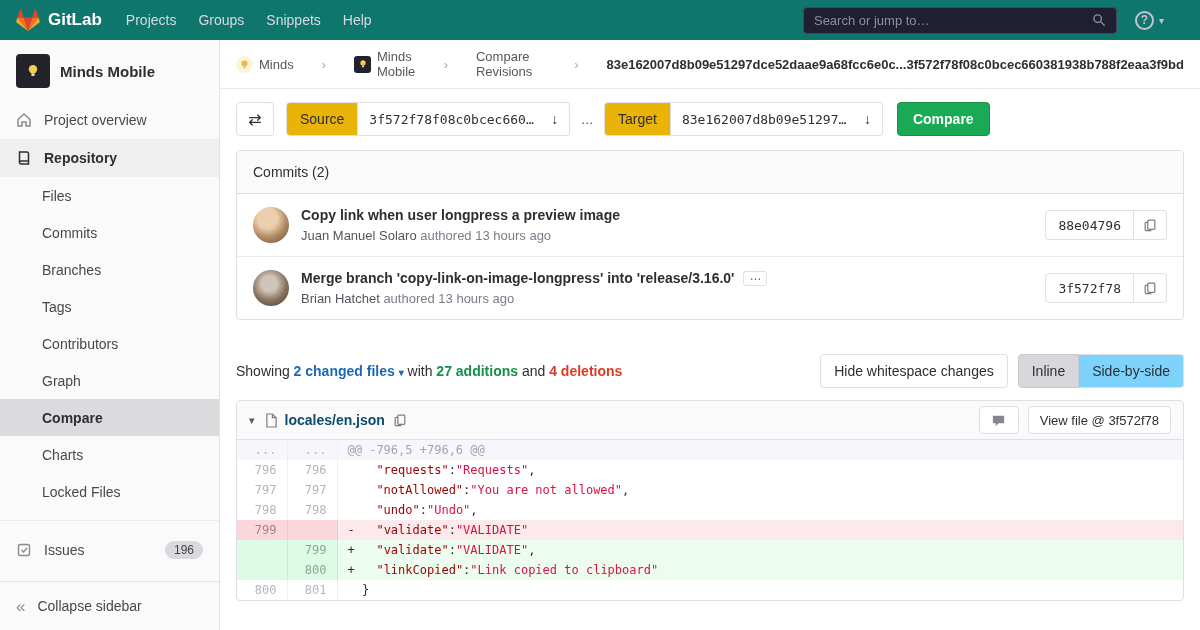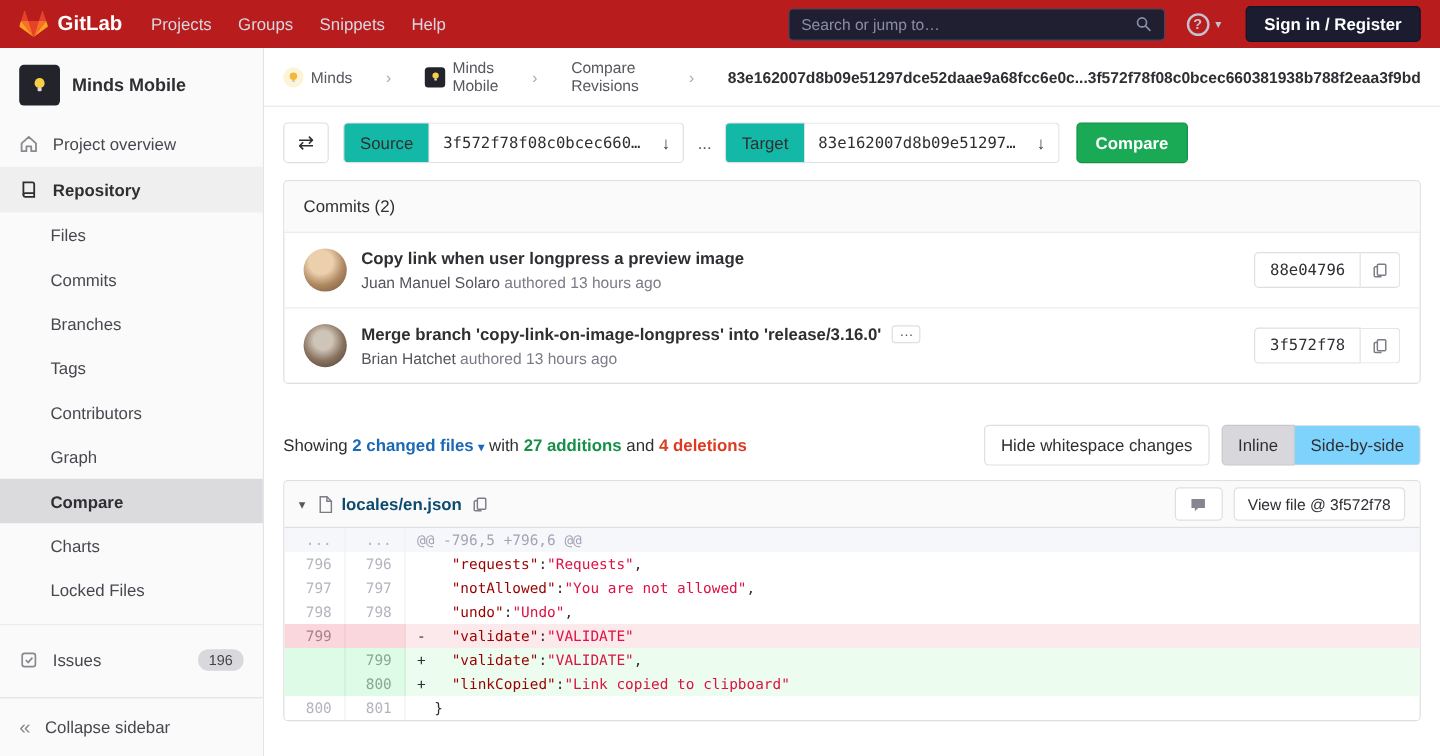--- a/index.html
+++ b/index.html
@@ -2,21 +2,21 @@
 <html><head>
 <meta charset="utf-8">
 <style>
   * { margin:0; padding:0; box-sizing:border-box; }
   html,body { width:1200px; height:630px; }
   body { font-family:"Liberation Sans", sans-serif; background:#fff; color:#2e2e33; overflow:hidden; }
   a { text-decoration:none; color:inherit; cursor:pointer; }
   svg { display:block; }
 
   
-  .navbar { height:40px; background:#b91c1c; display:flex; align-items:center; justify-content:space-between; padding:0 16px;gap:35px; }
+  .navbar { height:40px; background:#0f766e; display:flex; align-items:center; justify-content:space-between; padding:0 16px;gap:35px; }
   .nav-left { display:flex; align-items:center; }
   .logo { display:flex; align-items:center; margin-right:24px; }
   .logo svg { width:24px; height:24px; }
   .logo-text { color:#fff; font-weight:bold; font-size:17px; margin-left:8px; }
   .nav-links { display:flex; }
   .nav-links a { color:#d8d8e2; font-size:14px; margin-right:22px; }
   .nav-right { display:flex; align-items:center; }
   .search-box { width:314px; height:27px; background:#1f1f31; border:1px solid #45455e; border-radius:4px; display:flex; align-items:center; padding:0 10px; margin-right:18px; }
   .search-box input { flex:1; background:transparent; border:none; outline:none; color:#c8c8d6; font-size:13px; font-family:"Liberation Sans",sans-serif; }
   .search-box input::placeholder { color:#8d8da3; }
@@ -50,21 +50,21 @@
   .crumb-avatar { width:17px; height:17px; margin-right:6px; display:flex; align-items:center; justify-content:center; flex-shrink:0; }
   .crumb-avatar.group { background:#fdf4d7; border-radius:50%; }
   .crumb-avatar.project { background:#23242b; border-radius:3px; }
   .crumb-sep { margin:0 9px; color:#a8a8b2; }
   .crumb-current { font-weight:bold; color:#2e2e33; }
 
   
   .compare-form { display:flex; align-items:center; padding:13px 16px 0; }
   .btn-swap { width:38px; height:34px; border:1px solid #dfdfe3; border-radius:4px; background:#fff; display:flex; align-items:center; justify-content:center; font-size:16px; color:#2e2e33; margin-right:12px; }
   .ref-group { display:flex; align-items:stretch; height:34px; }
-  .ref-label { display:flex; align-items:center; background:#14b8a6; border:1px solid #dfdfe3; border-radius:4px 0 0 4px; padding:0 13px; font-size:14px; color:#2e2e33; }
+  .ref-label { display:flex; align-items:center; background:#eab308; border:1px solid #dfdfe3; border-radius:4px 0 0 4px; padding:0 13px; font-size:14px; color:#2e2e33; }
   .ref-dropdown { display:flex; align-items:center; justify-content:space-between; border:1px solid #dfdfe3; border-left:none; border-radius:0 4px 4px 0; background:#fff; padding:0 11px; width:212px; }
   .ref-value { font-family:"DejaVu Sans Mono", monospace; font-size:13px; color:#2e2e33; white-space:nowrap; overflow:hidden; }
   .ref-arrow { color:#2e2e33; font-size:14px; margin-left:8px; font-weight:bold; }
   .range-dots { margin:0 11px; color:#57575e; font-size:14px; }
   .btn-compare { height:34px; background:#1aaa55; border:1px solid #168f48; border-radius:4px; color:#fff; font-size:14px; font-weight:600; padding:0 15px; margin-left:14px; display:flex; align-items:center; }
 
   
   .commits-panel { margin:14px 16px 0; border:1px solid #dfdfe3; border-radius:4px; }
   .commits-header { background:#fafafa; border-bottom:1px solid #dfdfe3; padding:13px 16px; font-size:14px; color:#2e2e33; border-radius:4px 4px 0 0; }
   .commit-row { display:flex; align-items:center; padding:13px 16px; }
@@ -149,21 +149,20 @@
       <input type="text" placeholder="Search or jump to…" style="">
       <svg viewBox="0 0 16 16" width="14" height="14">
         <circle cx="6.5" cy="6.5" r="4.3" fill="none" stroke="#8d8da3" stroke-width="1.6"></circle>
         <line x1="10" y1="10" x2="14" y2="14" stroke="#8d8da3" stroke-width="1.6" stroke-linecap="round"></line>
       </svg>
     </div>
     <div class="help">
       <span class="help-q">?</span>
       <span class="nav-caret">▾</span>
     </div>
-    <a class="signin">Sign in / Register</a>
   </div>
 </header>
 
 <div class="layout">
 
   <aside class="sidebar">
     <div class="project-head">
       <span class="project-avatar">
         <svg viewBox="0 0 16 16" width="16" height="16">
           <circle cx="8" cy="6.3" r="4.2" fill="#f7cf46"></circle>

